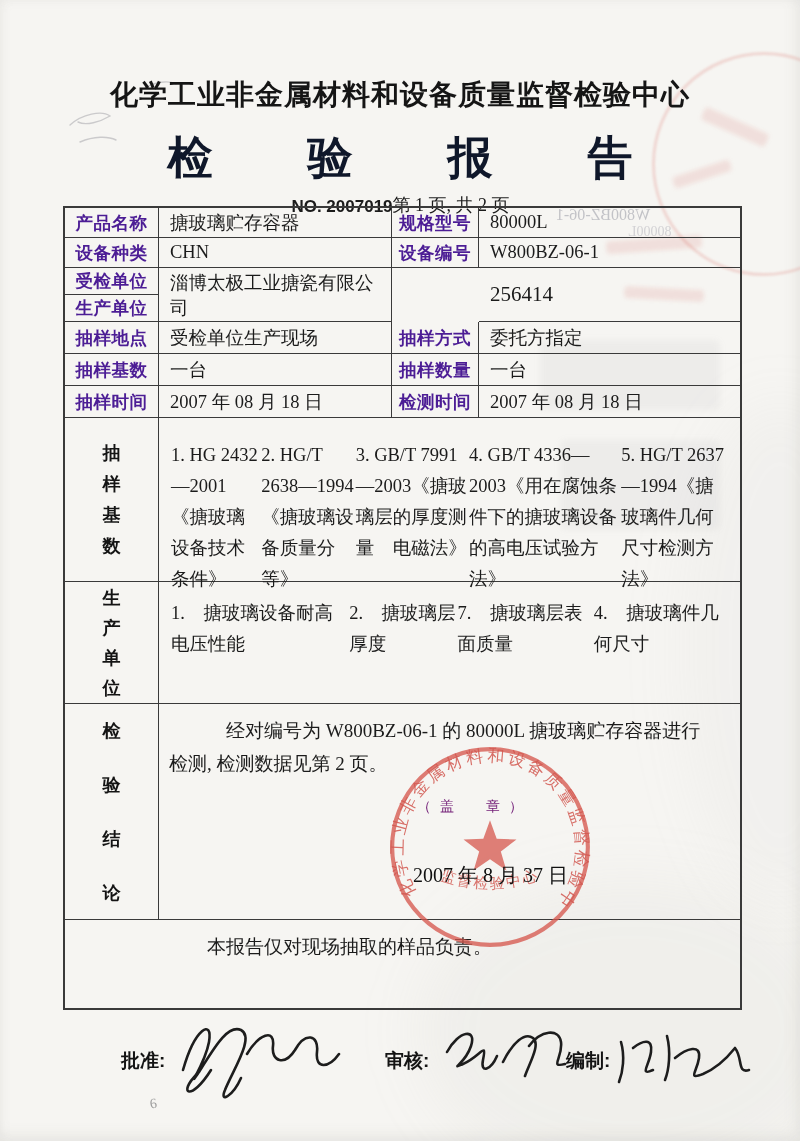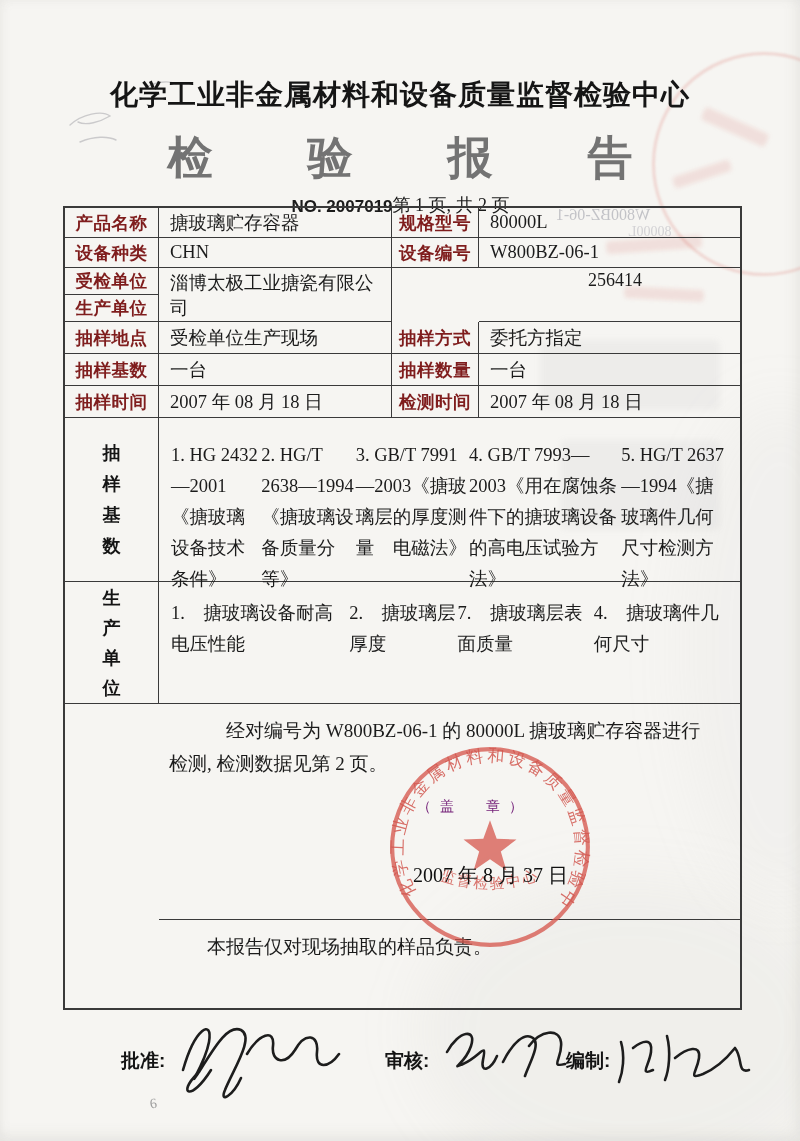--- a/index.html
+++ b/index.html
@@ -10,38 +10,38 @@
     box-shadow:inset -4px -6px 14px rgba(120,115,108,.10), inset 3px 2px 10px rgba(140,135,128,.05);
     font-family:"Liberation Serif","DejaVu Serif",serif;color:#1b1b1b;
   }
   .mottle{position:absolute;border-radius:50%;pointer-events:none;}
   
   .org-title{position:absolute;top:76px;left:0;width:100%;text-align:center;
     font-family:"Liberation Sans","DejaVu Sans",sans-serif;font-weight:bold;
     font-size:28px;letter-spacing:1px;color:#151515;}
   .report-title{position:absolute;top:128px;left:0;width:100%;text-align:center;}
   .report-title span{display:inline-block;font-family:"Liberation Sans","DejaVu Sans",sans-serif;
-    font-weight:bold;font-size:45px;letter-spacing:95px;margin-right:-95px;color:#737373;}
+    font-weight:bold;font-size:45px;letter-spacing:95px;margin-right:-95px;color:#0f172a;}
   .meta-row{position:absolute;top:193px;left:63px;width:675px;display:flex;
     justify-content:center;align-items:flex-end;font-size:18px;}
   .report-no{font-family:"Liberation Sans","DejaVu Sans",sans-serif;font-weight:bold;font-size:17px;}
   .page-indicator{font-size:18px;}
   
   .report-table{position:absolute;top:206px;left:63px;width:675px;display:grid;
     grid-template-columns:94px 233px 87px 261px;
     grid-template-rows:30px 30px 27px 27px 32px 32px 32px 164px 122px 216px 88px;
     border:2px solid #3a3a3a;background:transparent;}
   .cell{border-right:1px solid #3a3a3a;border-bottom:1px solid #3a3a3a;
     display:flex;align-items:center;overflow:visible;}
   .cell.no-r{border-right:none;}
   .cell.no-b{border-bottom:none;}
   .lab{justify-content:center;font-family:"Liberation Sans","DejaVu Sans",sans-serif;
-    font-weight:600;font-size:17.5px;letter-spacing:.5px;color:#7f1d1d;}
+    font-weight:600;font-size:17.5px;letter-spacing:.5px;color:#4c1d95;}
   .val{padding-left:11px;font-size:18.5px;}
-  .val2{padding-left:11px;font-size:18px;flex-direction:row;align-items:flex-start;justify-content:center;line-height:1.35;}
+  .val2{padding-left:11px;font-size:21px;flex-direction:column;align-items:flex-start;justify-content:center;line-height:1.35;}
   .vlab{justify-content:center;align-items:center;font-family:"Liberation Sans","DejaVu Sans",sans-serif;
     font-weight:600;font-size:18px;color:#141414;}
   .vstack{display:inline-block;width:1.15em;text-align:center;word-break:break-all;}
   .lh31{line-height:31px;} .lh30{line-height:30px;} .lh54{line-height:54px;} .lh40{line-height:40px;}
   .bigcell{flex-direction:row;align-items:flex-start;justify-content:flex-start;font-size:18.5px;}
   .list p{margin:0;padding:0;line-height:31px;}
   .basis-content{padding:22px 10px 0 12px;}
   .items-content{padding:16px 10px 0 12px;}
   .conclusion-content{position:relative;padding:0;}
   .conclusion-text{margin:10px 22px 0 10px;text-indent:3em;line-height:33px;font-size:19px;}
@@ -134,34 +134,37 @@
     <div class="cell lab" style="grid-area:7/3">检测时间</div>
     <div class="cell val no-r" style="grid-area:7/4">2007 年 08 月 18 日</div>
 
     <div class="cell vlab" style="grid-area:8/1">
       <span class="vstack lh31">抽样基数</span>
     </div>
     <div class="cell bigcell basis-content list no-r" style="grid-row:8/9;grid-column:2/5">
       <p>1. HG 2432—2001《搪玻璃设备技术条件》</p>
       <p>2. HG/T 2638—1994《搪玻璃设备质量分等》</p>
       <p>3. GB/T 7991—2003《搪玻璃层的厚度测量　电磁法》</p>
-      <p>4. GB/T 7993—2003《用在腐蚀条件下的搪玻璃设备的高电压试验方法》</p>
+      <p>4. GB/T 4336—2003《用在腐蚀条件下的搪玻璃设备的高电压试验方法》</p>
       <p>5. HG/T 2637—1994《搪玻璃件几何尺寸检测方法》</p>
     </div>
 
     <div class="cell vlab" style="grid-area:9/1">
       <span class="vstack lh30">生产单位</span>
     </div>
     <div class="cell bigcell items-content list no-r" style="grid-row:9/10;grid-column:2/5">
       <p>1.　搪玻璃设备耐高电压性能</p>
       <p>2.　搪玻璃层厚度</p>
       <p>7.　搪玻璃层表面质量</p>
       <p>4.　搪玻璃件几何尺寸</p>
     </div>
 
+    <div class="cell vlab" style="grid-area:10/1">
+      <span class="vstack lh54">检验结论</span>
+    </div>
     <div class="cell bigcell conclusion-content no-r" style="grid-row:10/11;grid-column:2/5">
       <p class="conclusion-text">经对编号为 W800BZ-06-1 的 80000L 搪玻璃贮存容器进行检测, 检测数据见第 2 页。</p>
 
       <svg class="seal-svg" viewBox="0 0 200 200">
         <circle cx="100" cy="100" r="95" fill="none" stroke="#d5544a" stroke-width="4" opacity="0.82"></circle>
         <defs>
           <path id="sealArc" d="M 32,150 A 84,84 0 1 1 168,150" fill="none"></path>
           <path id="sealInnerArc" d="M 48,130 Q 100,150 152,130" fill="none"></path>
         </defs>
         <text font-size="16.5" letter-spacing="3" fill="#cf4a42" opacity="0.85" font-family="Liberation Serif, DejaVu Serif, serif">

